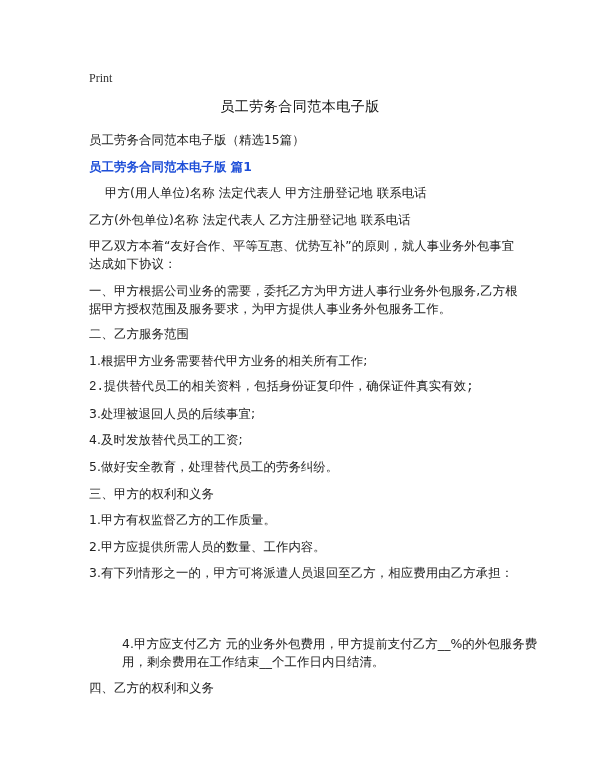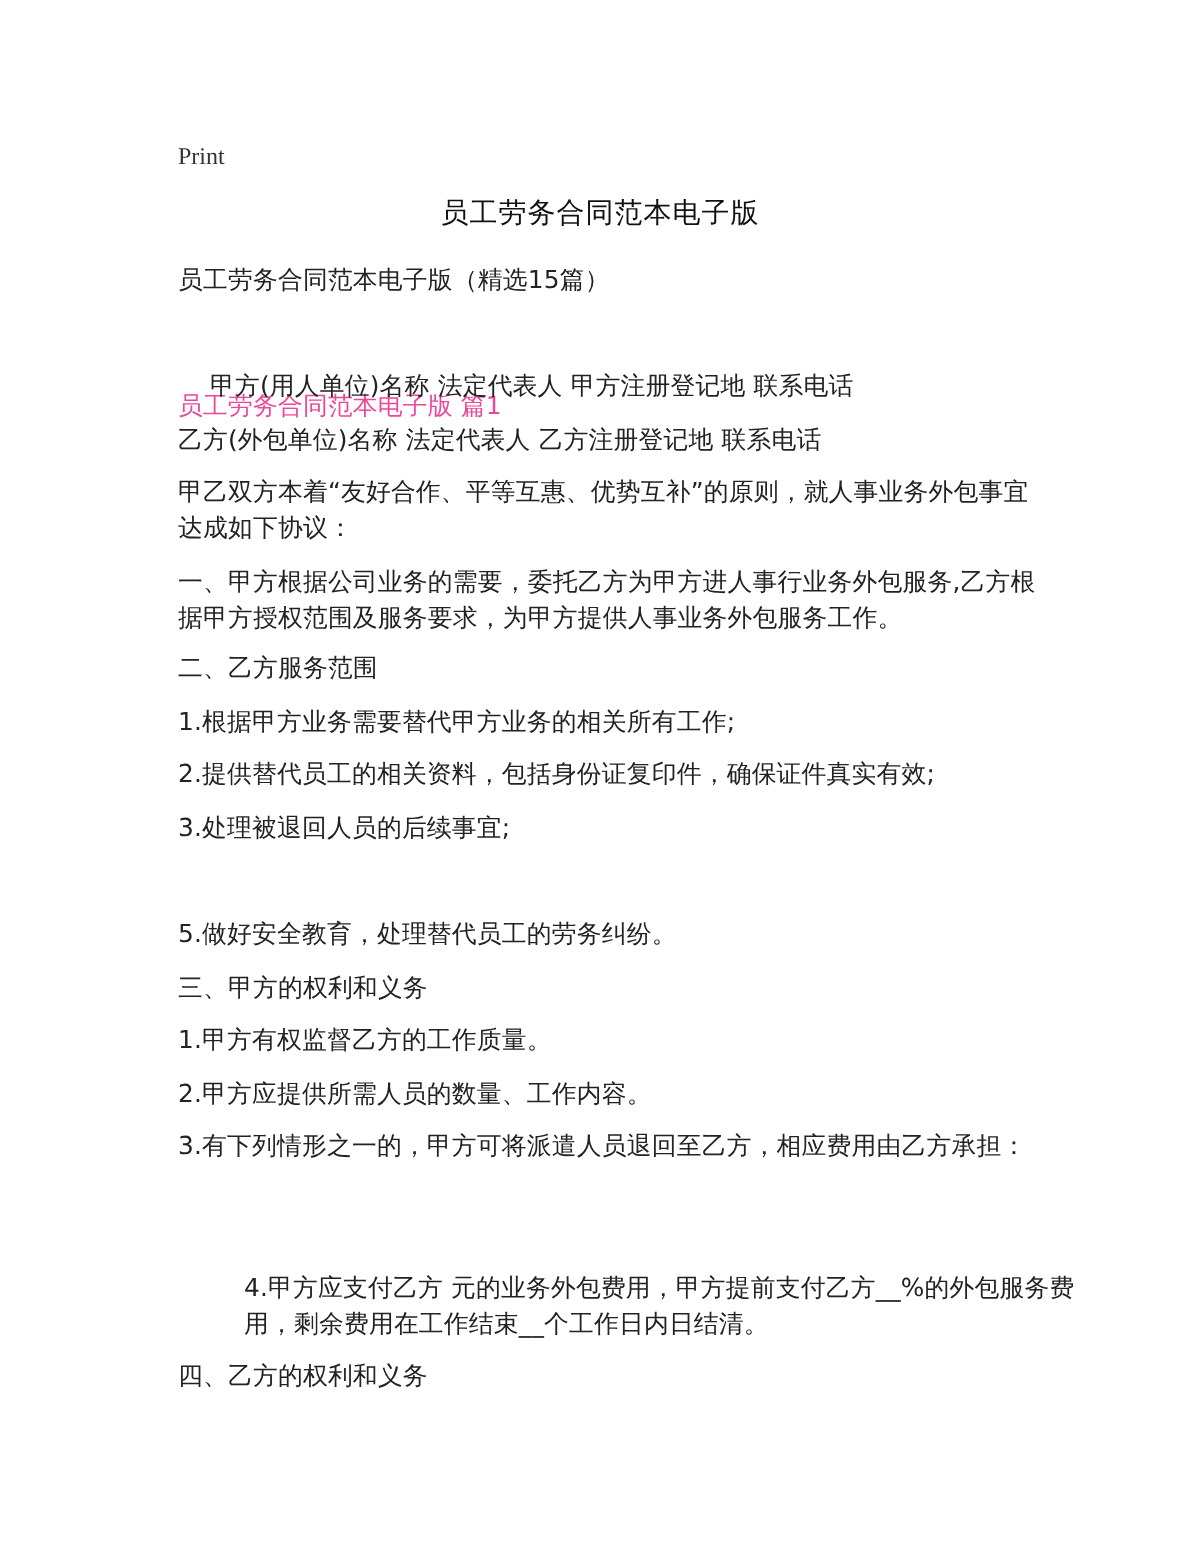--- a/index.html
+++ b/index.html
@@ -43,45 +43,45 @@
     .p {
       position: absolute;
       left: 89px;
       width: 432px;
       font-size: 12.4px;
       line-height: 18px;
       color: #222;
       letter-spacing: 0.1px;
     }
     .p.bold {
-      font-weight: normal;
-      color: #ec4899;
-      margin-top: 36px;
+      font-weight: bold;
+      color: #1d4ed8;
     }
   </style>
 </head>
 <body>
 
 <div class="page">
   <div class="print-label">Print</div>
 
   <div class="doc-title">员工劳务合同范本电子版</div>
 
   <div class="p" style="top:131px;">员工劳务合同范本电子版（精选15篇）</div>
 
   <div class="p bold" style="top:158px;">员工劳务合同范本电子版 篇1</div>
 
   <div class="p" style="top:184px;margin-left:16px;">甲方(用人单位)名称 法定代表人 甲方注册登记地 联系电话</div>
   <div class="p" style="top:211px;">乙方(外包单位)名称 法定代表人 乙方注册登记地 联系电话</div>
   <div class="p" style="top:237px;">甲乙双方本着“友好合作、平等互惠、优势互补”的原则，就人事业务外包事宜达成如下协议：</div>
   <div class="p" style="top:325px;">二、乙方服务范围</div>
   <div class="p" style="top:282px;">一、甲方根据公司业务的需要，委托乙方为甲方进人事行业务外包服务,乙方根据甲方授权范围及服务要求，为甲方提供人事业务外包服务工作。</div>
   <div class="p" style="top:352px;">1.根据甲方业务需要替代甲方业务的相关所有工作;</div>
-  <div class="p" style="top:378px;">2.提供替代员工的相关资料，包括身份证复印件，确保证件真实有效;</div>
+  <div class="p" style="top:378px;font-family:Liberation Mono, monospace;">2.提供替代员工的相关资料，包括身份证复印件，确保证件真实有效;</div>
   <div class="p" style="top:405px;">3.处理被退回人员的后续事宜;</div>
+  <div class="p" style="top:431px;">4.及时发放替代员工的工资;</div>
   <div class="p" style="top:458px;">5.做好安全教育，处理替代员工的劳务纠纷。</div>
   <div class="p" style="top:485px;">三、甲方的权利和义务</div>
   <div class="p" style="top:511px;">1.甲方有权监督乙方的工作质量。</div>
   <div class="p" style="top:538px;">2.甲方应提供所需人员的数量、工作内容。</div>
   <div class="p" style="top:564px;">3.有下列情形之一的，甲方可将派遣人员退回至乙方，相应费用由乙方承担：</div>
   <div class="p" style="top:635px;margin-left:33px;">4.甲方应支付乙方 元的业务外包费用，甲方提前支付乙方__%的外包服务费用，剩余费用在工作结束__个工作日内日结清。</div>
   <div class="p" style="top:679px;">四、乙方的权利和义务</div>
 </div>
 
 </body></html>

